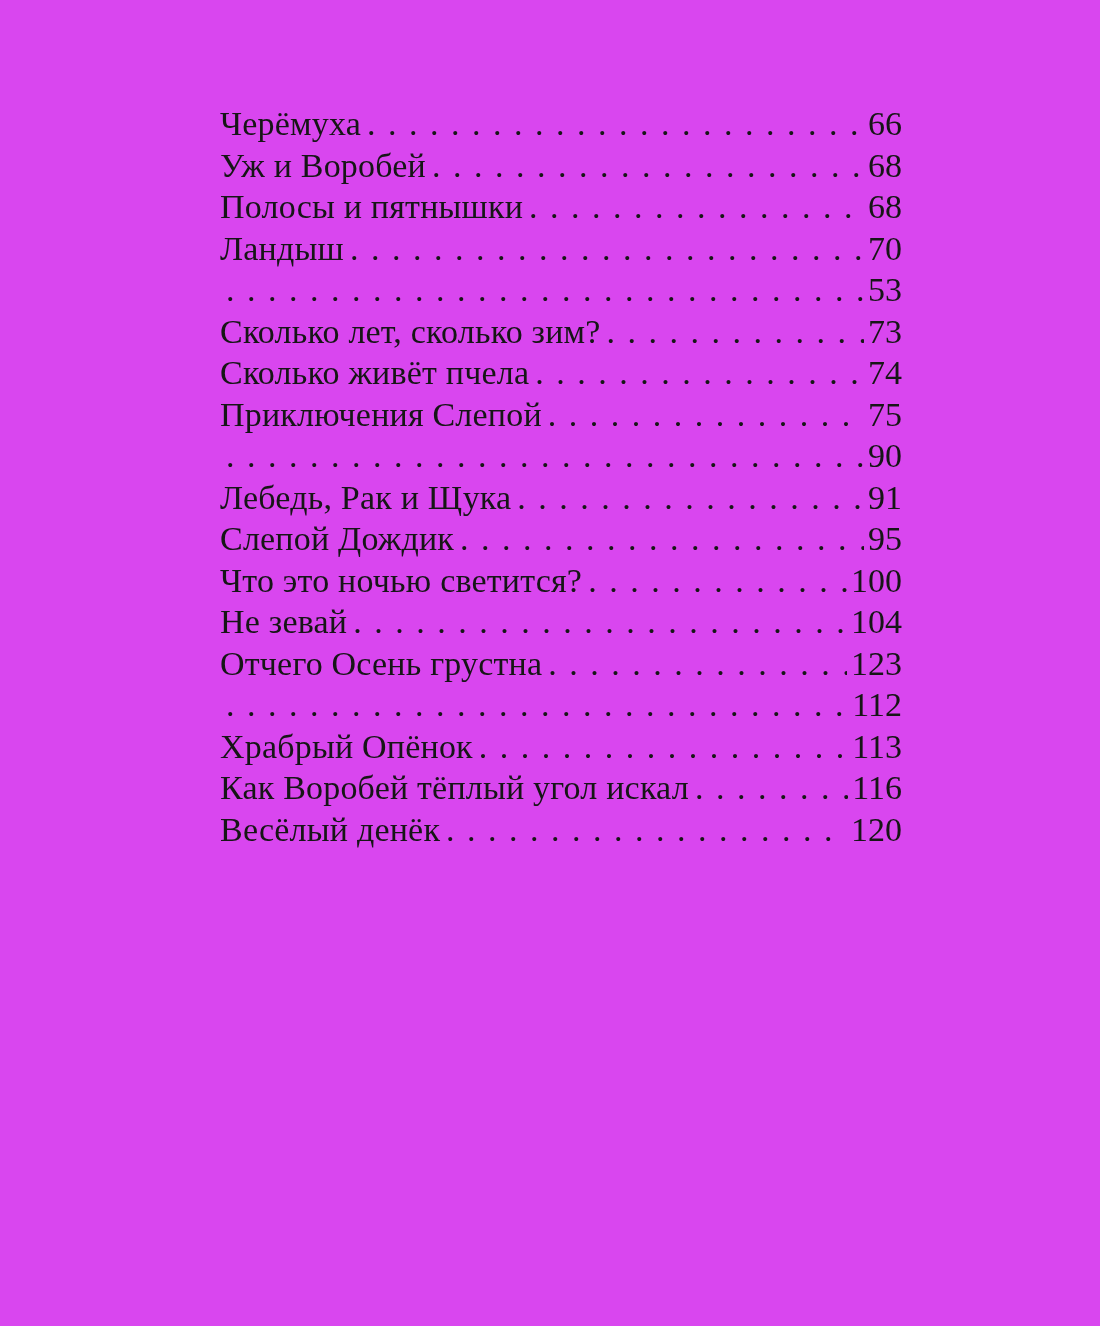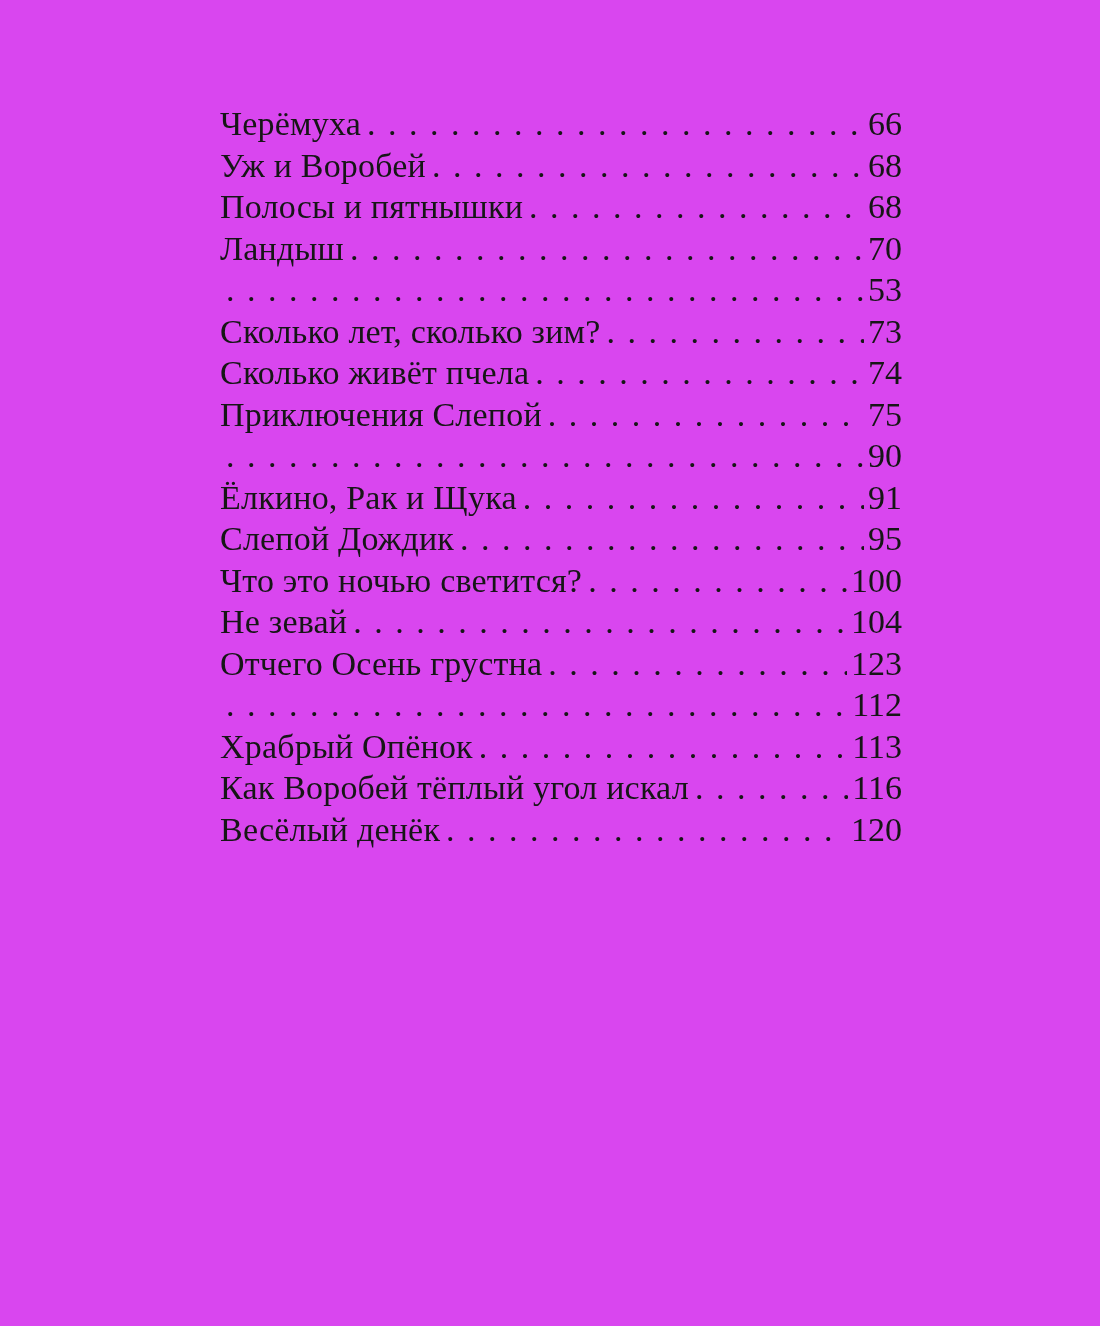--- a/index.html
+++ b/index.html
@@ -97,21 +97,21 @@
     <span class="toc-leader" aria-hidden="true">. . . . . . . . . . . . . . . . . . . . . . . . . . . . . . . . . . . . . . . . . . . . . . . . . . . . . . . . . . . .</span>
     <span class="toc-page">75</span>
   </div>
 
   <div class="toc-row">
     <span class="toc-leader" aria-hidden="true">. . . . . . . . . . . . . . . . . . . . . . . . . . . . . . . . . . . . . . . . . . . . . . . . . . . . . . . . . . . .</span>
     <span class="toc-page">90</span>
   </div>
 
   <div class="toc-row">
-    <span class="toc-title">Ёлкино, Рак и Щука</span>
+    <span class="toc-title">Лебедь, Рак и Щука</span>
     <span class="toc-leader" aria-hidden="true">. . . . . . . . . . . . . . . . . . . . . . . . . . . . . . . . . . . . . . . . . . . . . . . . . . . . . . . . . . . .</span>
     <span class="toc-page">91</span>
   </div>
 
   <div class="toc-row">
     <span class="toc-title">Слепой Дождик</span>
     <span class="toc-leader" aria-hidden="true">. . . . . . . . . . . . . . . . . . . . . . . . . . . . . . . . . . . . . . . . . . . . . . . . . . . . . . . . . . . .</span>
     <span class="toc-page">95</span>
   </div>
 

